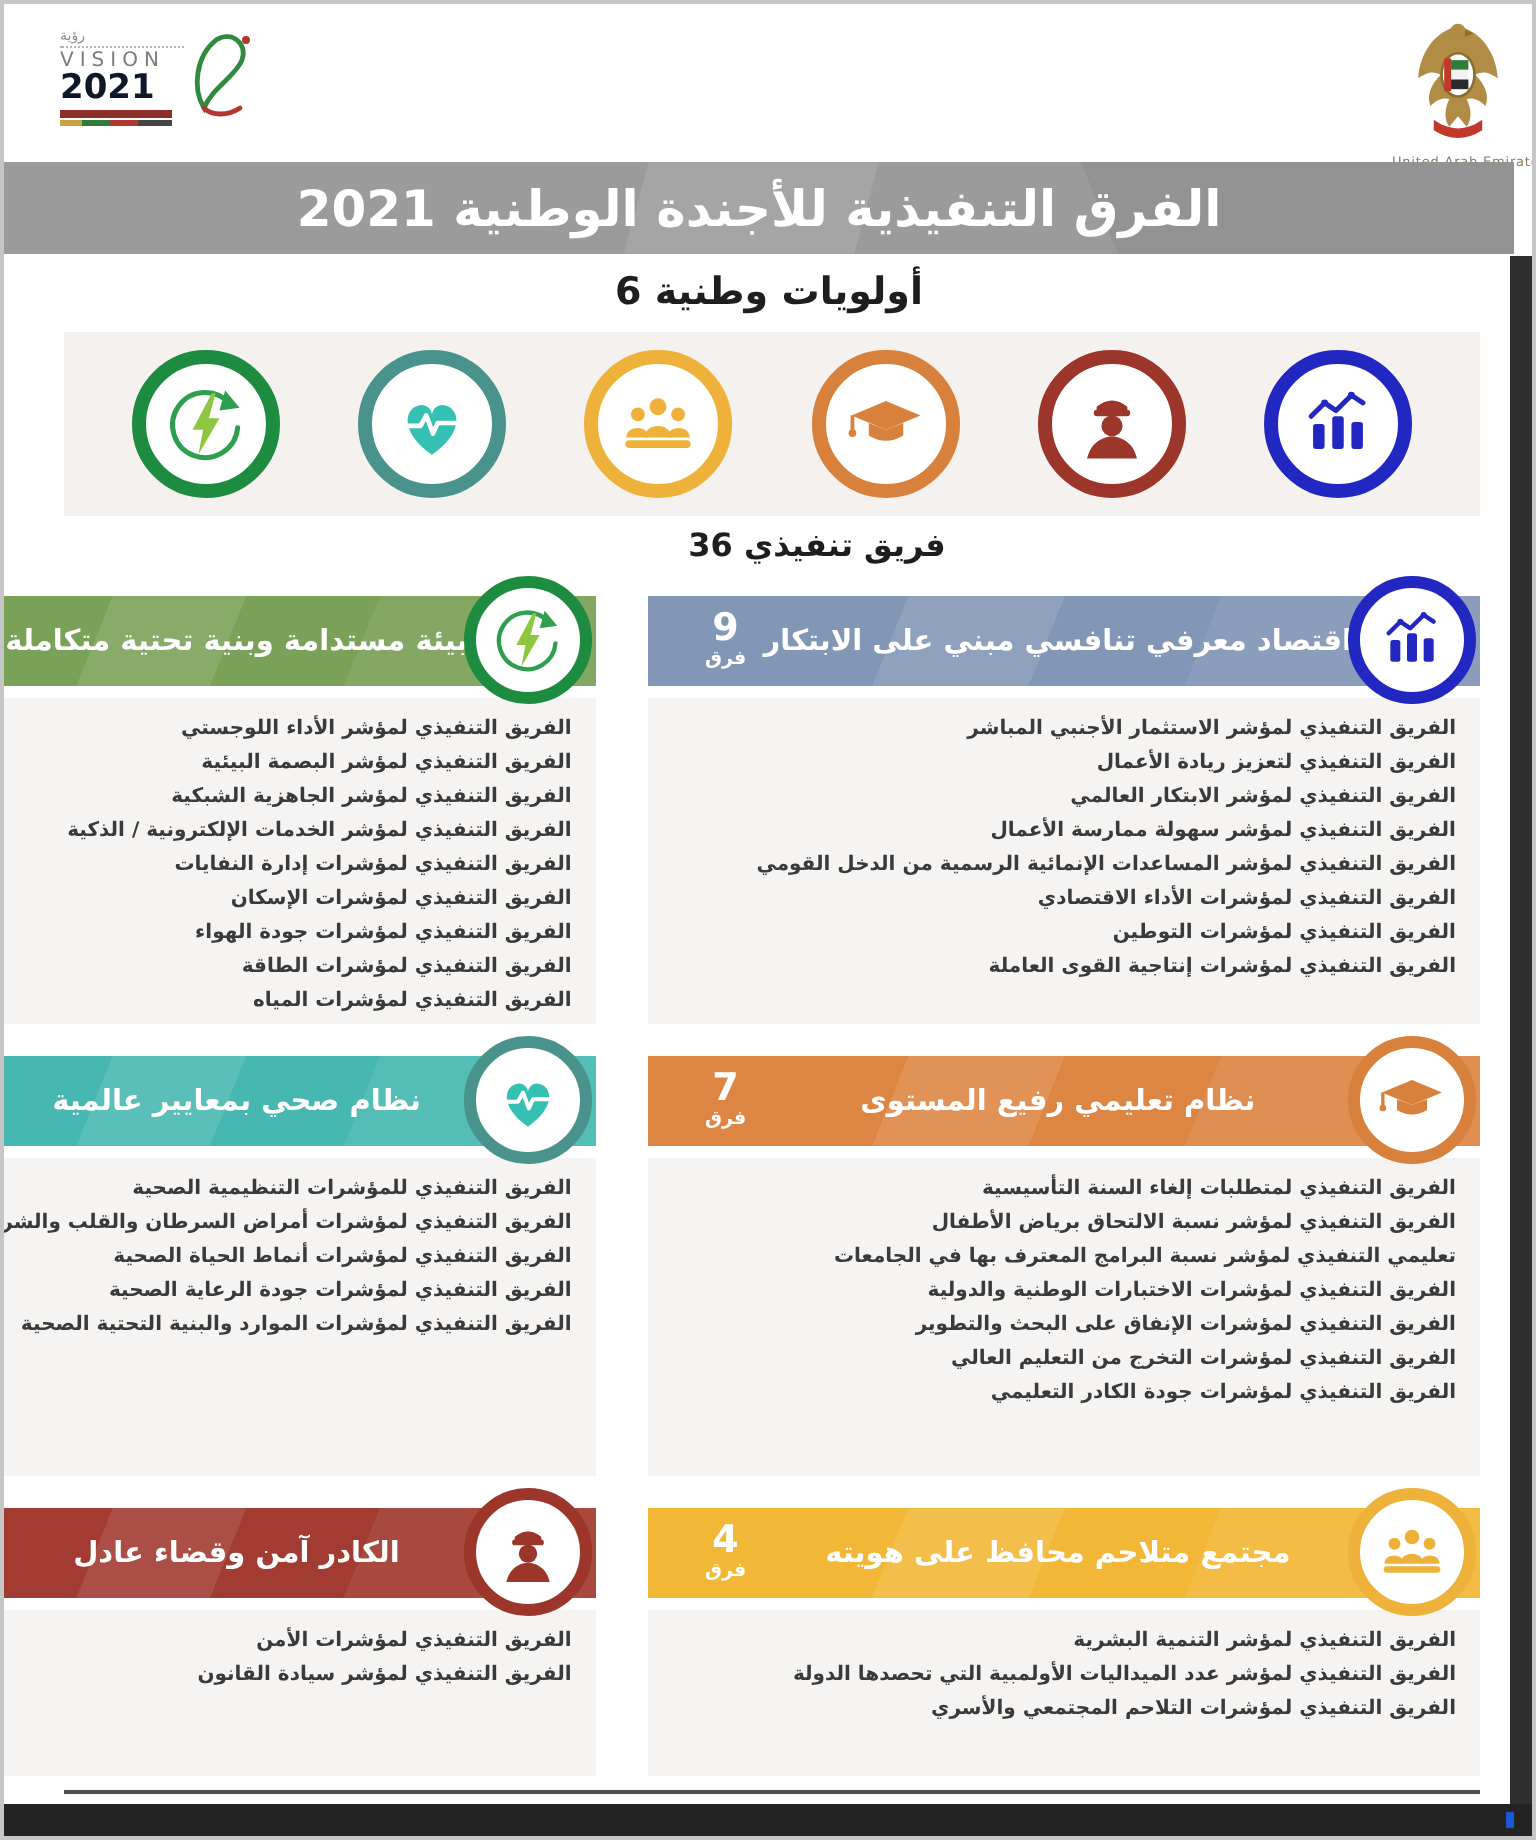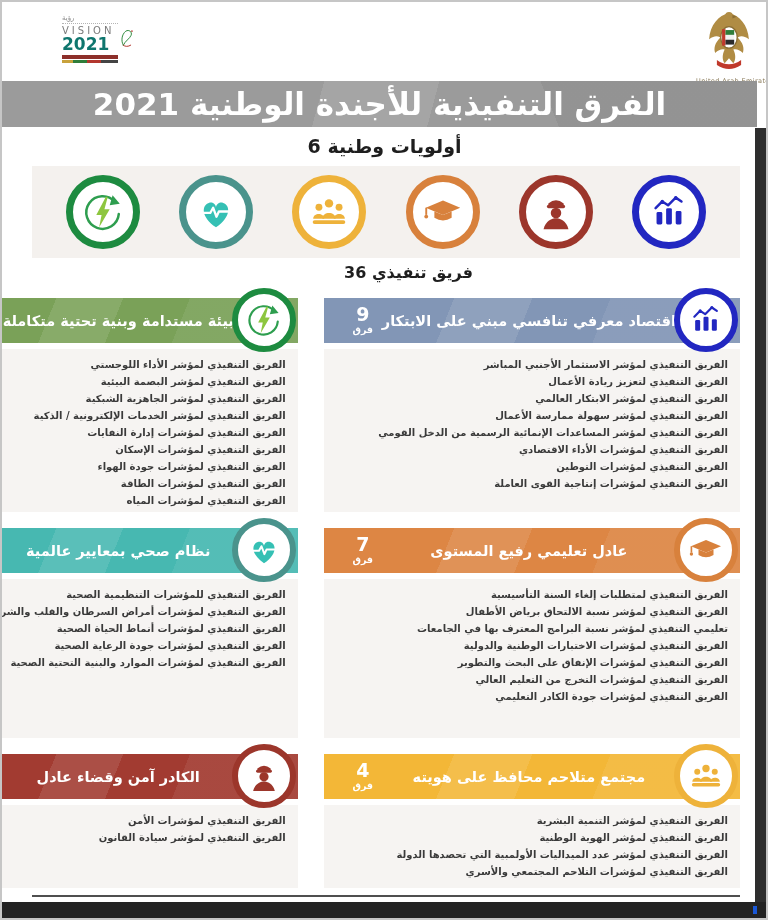--- a/index.html
+++ b/index.html
@@ -1,35 +1,35 @@
 <!DOCTYPE html>
 <html dir="rtl" lang="ar"><head>
 <meta charset="utf-8">
 <style>
   html,body{margin:0;padding:0;background:#ffffff;}
   .page{position:relative;width:768px;height:920px;background:#fff;border:2px solid #c6c6c6;
         box-sizing:border-box;overflow:hidden;font-family:"DejaVu Sans",sans-serif;direction:rtl;}
   
   .vision-logo{position:absolute;left:28px;top:12px;width:104px;height:64px;direction:ltr;display:flex;align-items:flex-start;}
-  .vision-text{width:62px;margin-left:32px;}
+  .vision-text{width:62px;}
   .vision-ar{font-size:7px;color:#8a8a8a;letter-spacing:2px;border-bottom:1px dotted #b5b5b5;padding-bottom:1px;}
   .vision-en{font-size:10px;color:#7c7c7c;letter-spacing:3px;margin-top:1px;}
-  .vision-year{font-size:17px;font-weight:bold;color:#0f766e;line-height:1;}
+  .vision-year{font-size:17px;font-weight:bold;color:#0f172a;line-height:1;}
   .bar-red{display:block;width:56px;height:4px;background:#8d2f2a;margin-top:2px;}
   .bar-multi{display:block;width:56px;height:3px;margin-top:1px;
      background:linear-gradient(90deg,#c8a23c 0 20%,#2f7d3a 20% 45%,#b3372e 45% 70%,#444 70% 100%);}
   .vision-swash{margin-left:2px;}
   .uae-emblem{position:absolute;left:694px;top:6px;width:66px;height:86px;text-align:center;direction:ltr;}
   .uae-caption{font-size:6.5px;color:#8a7b5a;letter-spacing:.4px;margin-top:1px;white-space:nowrap;}
   
   .title-band{position:absolute;left:0;top:79px;width:755px;height:46px;background:#9b9b9b;
       display:flex;align-items:center;justify-content:center;
       background-image:linear-gradient(105deg,transparent 42%,rgba(255,255,255,.10) 42%,rgba(255,255,255,.10) 57%,transparent 57%),
                        linear-gradient(68deg,transparent 72%,rgba(0,0,0,.05) 72%);}
-  .title-band h1{margin:0;color:#fff;font-size:31px;font-weight:bold;}
+  .title-band h1{margin:0;color:#fff;font-size:25px;font-weight:bold;}
   .heading{position:absolute;left:5px;width:755px;text-align:center;font-weight:bold;color:#1e1e1e;direction:ltr;}
   .h-priorities{top:133px;font-size:19px;}
   .h-teams{top:261px;font-size:16px;padding-left:24px;}
   
   .strip{position:absolute;top:164px;left:30px;width:708px;height:92px;background:#f4f1ee;
          display:flex;align-items:center;justify-content:space-around;padding:0 14px;box-sizing:border-box;}
   .circle-icon{border-radius:50%;background:#fff;display:flex;align-items:center;justify-content:center;
                box-sizing:border-box;border-style:solid;}
   .p-circle{width:74px;height:74px;border-width:7px;}
   .p-circle svg{width:46px;height:46px;}
@@ -236,21 +236,21 @@
           <div class="team-item">الفريق التنفيذي لمؤشرات المياه</div>
         </div>
     </section>
 
     <section class="card" style="--band: #dd8644;">
       <header class="band">
         <div class="badge">
           <div class="badge-num">7</div>
           <div class="badge-unit">فرق</div>
         </div>
-        <h2 class="band-title">عادل تعليمي رفيع المستوى</h2>
+        <h2 class="band-title">نظام تعليمي رفيع المستوى</h2>
         <span class="circle-icon on-band" style="border-color: rgb(216, 129, 60); color: rgb(216, 129, 60);">
             <svg>
               <use href="#sym-cap"></use>
             </svg>
           </span>
       </header>
       <div class="list">
           <div class="team-item">الفريق التنفيذي لمتطلبات إلغاء السنة التأسيسية</div>
           <div class="team-item">الفريق التنفيذي لمؤشر نسبة الالتحاق برياض الأطفال</div>
           <div class="team-item">تعليمي التنفيذي لمؤشر نسبة البرامج المعترف بها في الجامعات</div>
@@ -291,21 +291,20 @@
         </div>
         <h2 class="band-title">مجتمع متلاحم محافظ على هويته</h2>
         <span class="circle-icon on-band" style="border-color: rgb(238, 178, 58); color: rgb(238, 178, 58);">
             <svg>
               <use href="#sym-people"></use>
             </svg>
           </span>
       </header>
       <div class="list">
           <div class="team-item">الفريق التنفيذي لمؤشر التنمية البشرية</div>
-          <div class="team-item">الفريق التنفيذي لمؤشر الهوية الوطنية</div>
           <div class="team-item">الفريق التنفيذي لمؤشر عدد الميداليات الأولمبية التي تحصدها الدولة</div>
           <div class="team-item">الفريق التنفيذي لمؤشرات التلاحم المجتمعي والأسري</div>
         </div>
     </section>
 
     <section class="card" style="--band: #a23b31;">
       <header class="band">
         <div class="badge">
 
           <div class="badge-unit">فريقان</div>

